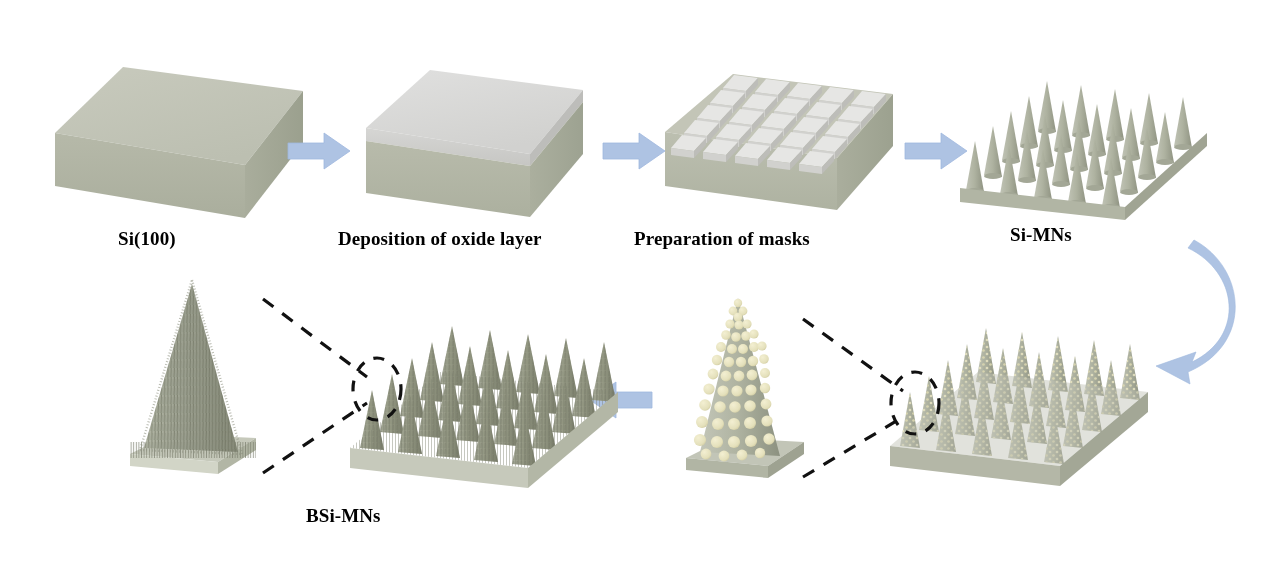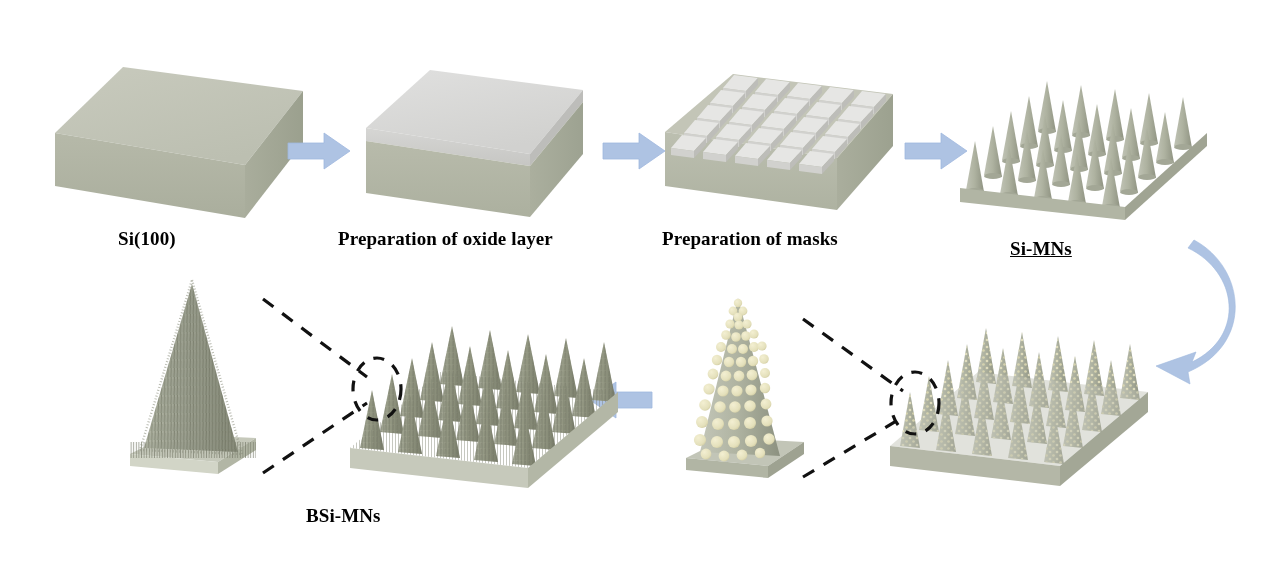--- a/index.html
+++ b/index.html
@@ -89,21 +89,21 @@
       </defs>
 
       <polygon points="18,66 82,8 235,28 182,92" fill="url(#oxTop)"></polygon>
       <polygon points="18,66 182,92 182,104 18,79" fill="url(#oxFront)"></polygon>
       <polygon points="182,92 235,28 235,40 182,104" fill="#bdbdba"></polygon>
 
       <polygon points="18,79 182,104 182,155 18,131" fill="url(#siFront2)"></polygon>
       <polygon points="182,104 235,40 235,92 182,155" fill="url(#siSide2)"></polygon>
     </svg>
   </div>
-  <div class="caption" style="left:338px; top:228px;">Preparation of oxide layer</div>
+  <div class="caption" style="left:338px; top:228px;">Deposition of oxide layer</div>
 
   <div class="arrow-wrap" style="left:603px; top:133px;">
     <svg width="64" height="36" viewBox="0 0 64 36">
       <polygon points="0,10 36,10 36,0 62,18 36,36 36,26 0,26" fill="#aec3e3" stroke="#9fb7de" stroke-width="0.8"></polygon>
     </svg>
   </div>
 
   <div class="stage" style="left:655px; top:62px;">
     <svg width="245" height="160" viewBox="0 0 245 160">
       <defs>
@@ -248,21 +248,21 @@
             <polygon points="135,101 147,88 147,95 135,108" fill="#bdbdb9"></polygon>
           </g>
         <g>
             <polygon points="155,89 179,92 167,105 144,102" fill="#e6e6e4"></polygon>
             <polygon points="144,102 167,105 167,112 144,109" fill="#d1d1ce"></polygon>
             <polygon points="167,105 179,92 179,99 167,112" fill="#bdbdb9"></polygon>
           </g>
       </g>
     </svg>
   </div>
-  <div class="caption" style="left:662px; top:228px;">Preparation of masks</div>
+  <div class="caption" style="left:634px; top:228px;">Preparation of masks</div>
 
   <div class="arrow-wrap" style="left:905px; top:133px;">
     <svg width="64" height="36" viewBox="0 0 64 36">
       <polygon points="0,10 36,10 36,0 62,18 36,36 36,26 0,26" fill="#aec3e3" stroke="#9fb7de" stroke-width="0.8"></polygon>
     </svg>
   </div>
 
   <div class="stage" style="left:955px; top:55px;">
     <svg width="265" height="165" viewBox="0 0 265 165">
       <defs>
@@ -383,21 +383,21 @@
             <polygon points="156,102 165,153 147,151" fill="url(#coneG)"></polygon>
             <ellipse cx="156" cy="152" rx="9" ry="3" fill="#a3a796"></ellipse>
           </g>
       </g>
 
       <polygon points="5,133 93,60 252,78 170,152" fill="url(#slabTop4)" opacity="0.0"></polygon>
       <polygon points="5,133 170,152 170,165 5,147" fill="#b1b5a4"></polygon>
       <polygon points="170,152 252,78 252,91 170,165" fill="#a0a493"></polygon>
     </svg>
   </div>
-  <div class="caption" style="left:1010px; top:238px;text-decoration:underline;">Si-MNs</div>
+  <div class="caption" style="left:1010px; top:224px;">Si-MNs</div>
 
   <div class="arrow-wrap" style="left:1150px; top:240px;">
     <svg width="110" height="145" viewBox="0 0 110 145">
       <path d="M 38 8 C 88 32, 96 96, 42 122 L 46 112 L 6 126 L 40 144 L 38 132
                C 104 104, 96 28, 44 0 Z" fill="#aec3e3" stroke="#a0b8de" stroke-width="0.6"></path>
     </svg>
   </div>
 
   <div class="stage" style="left:880px; top:310px;">
     <svg width="280" height="195" viewBox="0 0 280 195">

